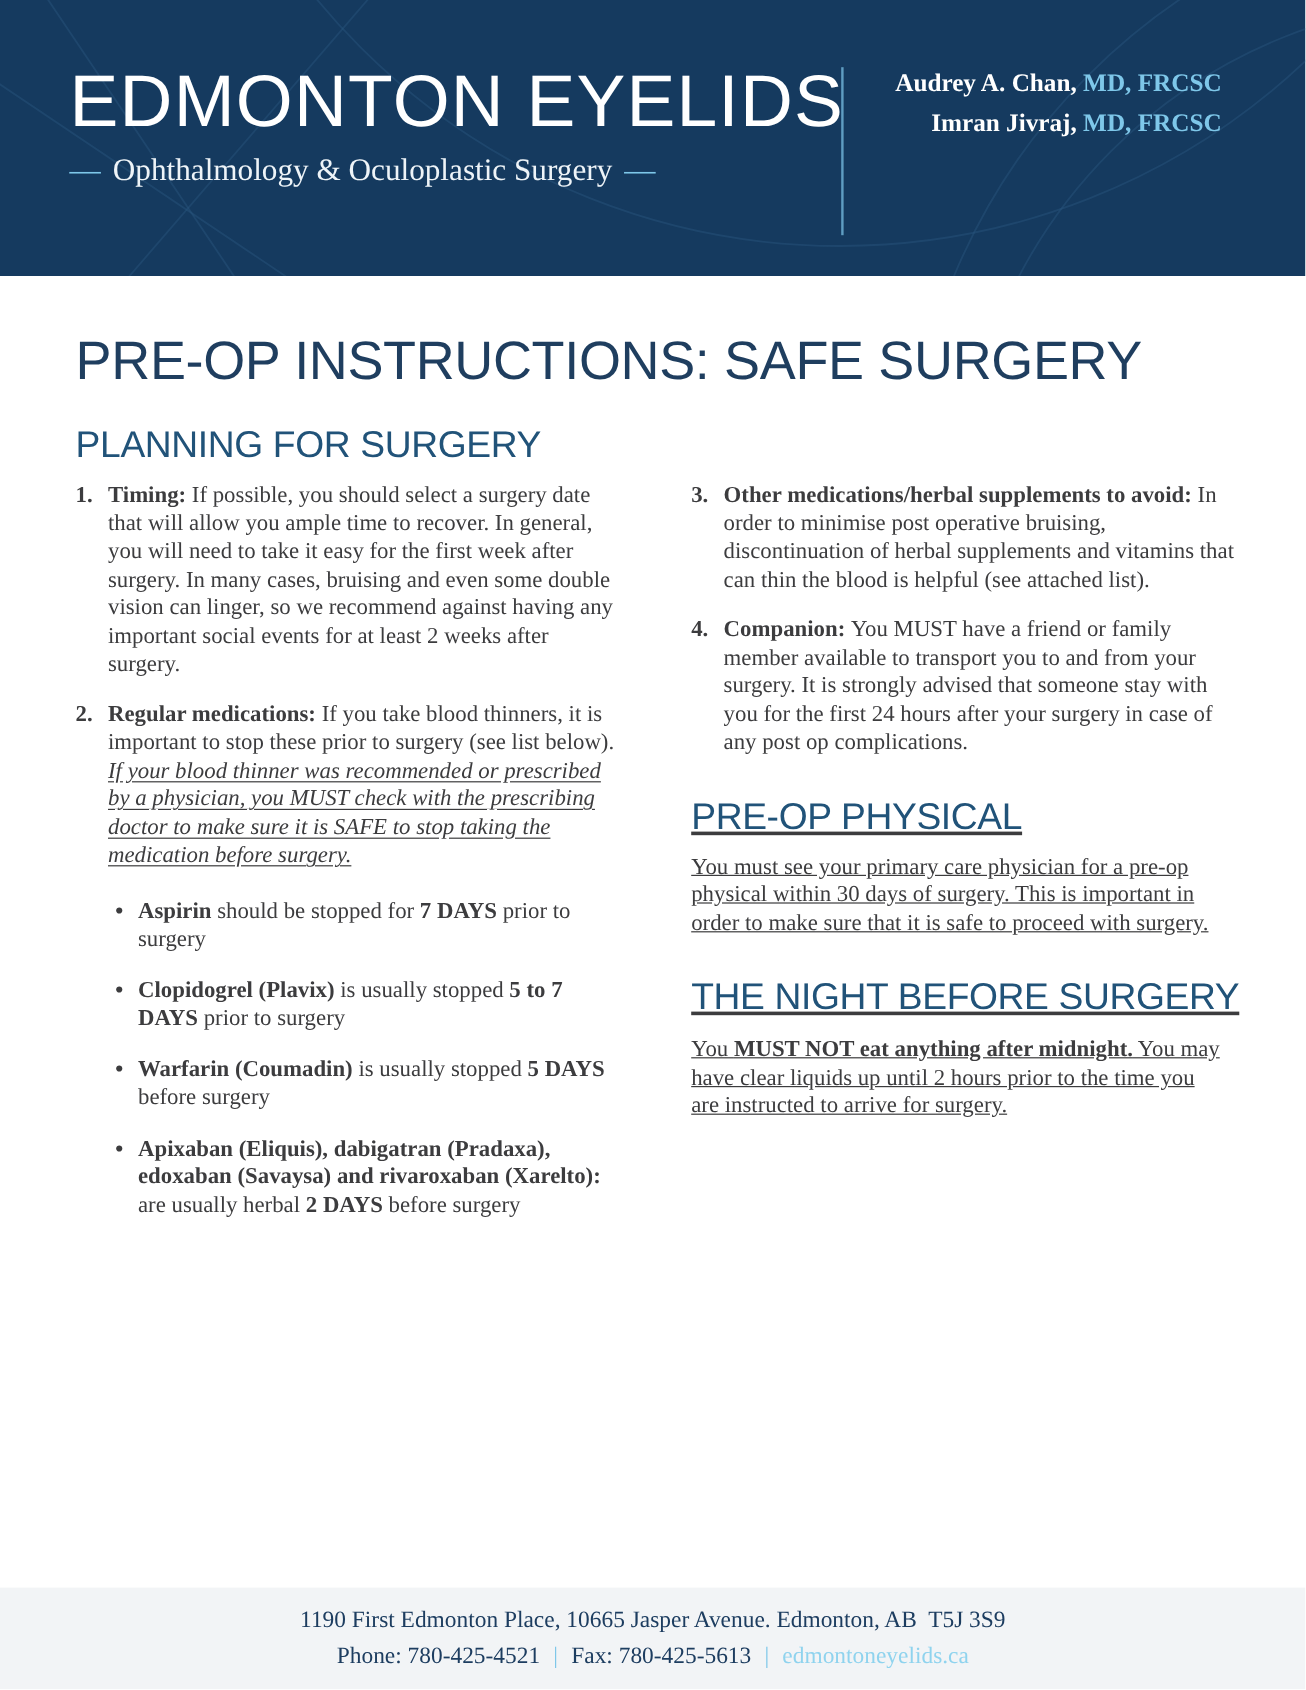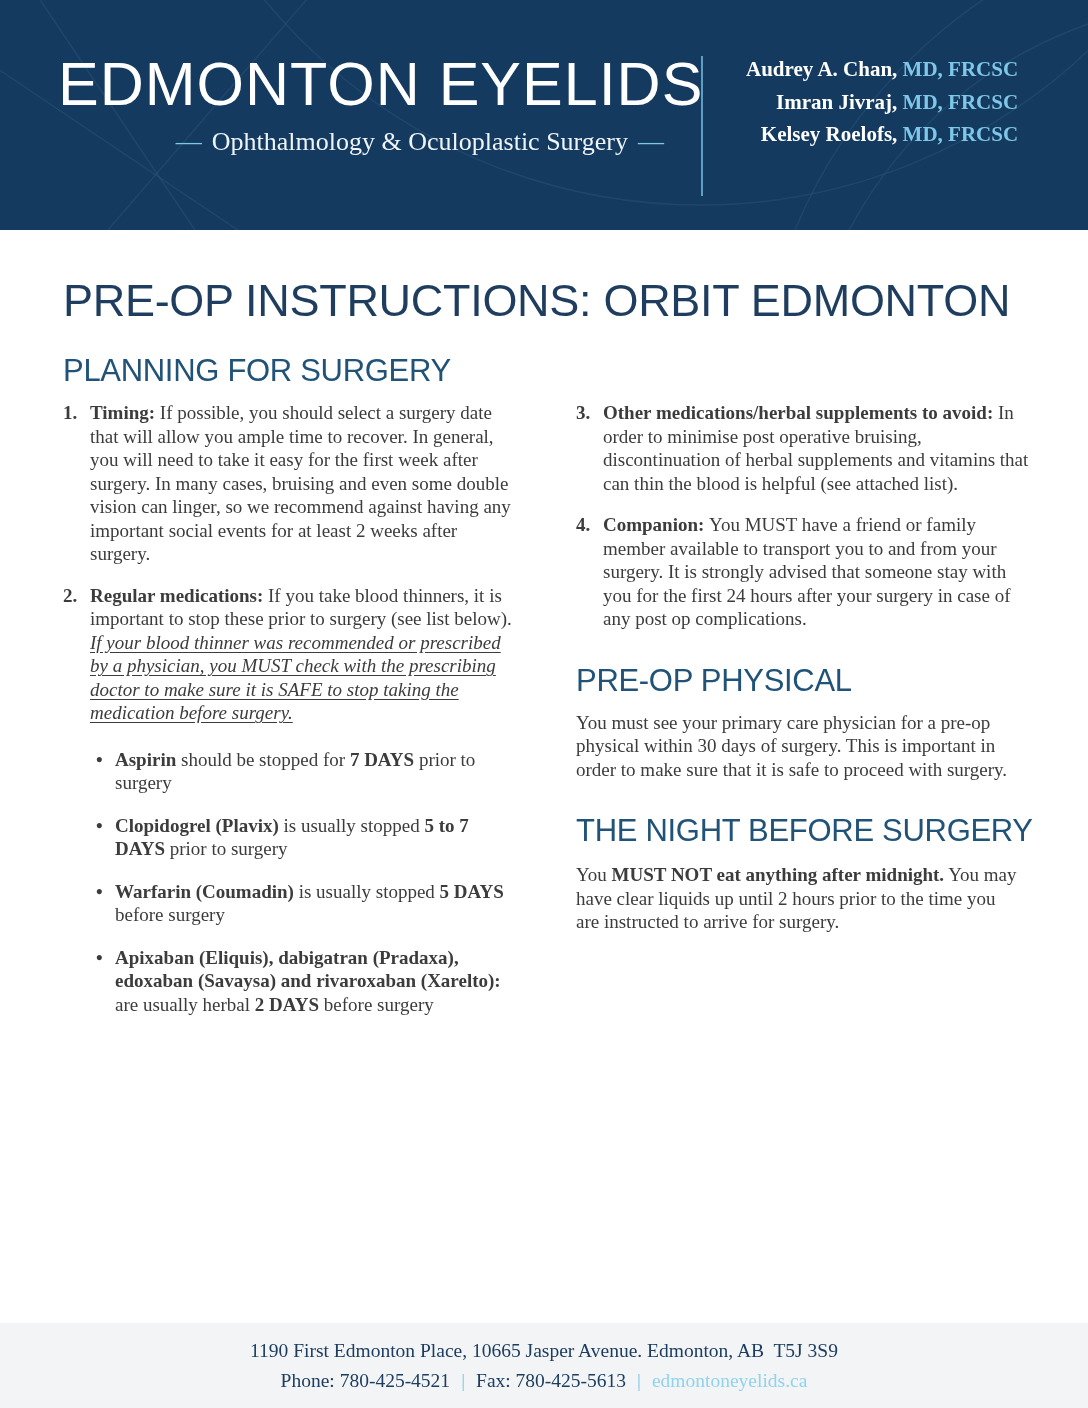--- a/index.html
+++ b/index.html
@@ -13,21 +13,21 @@
     --footer-text:#1d3d60;
   }
   *{margin:0;padding:0;box-sizing:border-box;}
   html,body{width:1088px;background:#fff;}
   body{font-family:"Liberation Serif", serif;}
   .page{width:1088px;height:1408px;display:flex;flex-direction:column;background:#fff;position:relative;overflow:hidden;}
 
   
   header{position:relative;flex:0 0 230px;background:var(--brand-navy);overflow:hidden;}
   .deco{position:absolute;inset:0;width:100%;height:100%;}
-  .brand{position:absolute;left:58px;top:54px;width:606px;text-align:right;}
+  .brand{position:absolute;left:58px;top:54px;width:606px;text-align:left;}
   .brand-name{font-family:"Liberation Sans", sans-serif;font-weight:300;font-size:61px;line-height:1.0;color:#ffffff;letter-spacing:1px;white-space:nowrap;}
   .brand-tagline{margin-top:12px;font-size:26px;color:#eef4f8;white-space:nowrap;}
   .brand-tagline .dash{color:var(--accent-light-blue);font-weight:normal;}
   .brand-tagline .dash.left{margin-right:10px;}
   .brand-tagline .dash.right{margin-left:10px;}
   .header-divider{position:absolute;left:701px;top:56px;width:2px;height:140px;background:#5f9dc2;}
   .doctors{position:absolute;left:746px;top:53px;list-style:none;text-align:right;}
   .doctors li{font-size:21px;line-height:32.5px;color:#ffffff;font-weight:bold;white-space:nowrap;}
   .doc-cred{color:var(--accent-light-blue);}
 
@@ -36,21 +36,21 @@
   h1{font-family:"Liberation Sans", sans-serif;font-weight:300;font-size:45px;line-height:1.12;color:var(--title-navy);letter-spacing:-0.3px;margin:0 0 27px 0;white-space:nowrap;}
   h2{font-family:"Liberation Sans", sans-serif;font-weight:300;font-size:31px;line-height:36px;color:var(--heading-blue);letter-spacing:-0.3px;margin:0 0 12px 0;white-space:nowrap;}
   .columns{display:flex;gap:58px;align-items:flex-start;}
   .col{width:455px;font-size:19px;line-height:23.5px;color:var(--body-text);}
   .col-right{padding-top:48px;}
   .num-item{display:grid;grid-template-columns:27px 1fr;margin-bottom:18px;}
   .num{font-weight:bold;}
   .bullet-list{margin-top:23px;}
   .bullet-item{display:grid;grid-template-columns:19px 1fr;padding-left:33px;margin-bottom:19px;}
   .bullet-glyph{font-weight:bold;}
-  .section-block{margin-top:32px;}
+  .section-block{margin-top:32px;text-decoration:underline;}
   .section-text{margin:0 0 8px 0;max-width:455px;}
   .section-text.narrow{max-width:446px;margin-top:14px;}
   .runs span.b{font-weight:bold;}
   .runs span.iu{font-style:italic;text-decoration:underline;text-underline-offset:3px;}
 
   
   footer{flex:0 0 85px;background:var(--footer-bg);display:flex;flex-direction:column;align-items:center;justify-content:center;gap:1px;font-size:19.5px;line-height:29px;color:var(--footer-text);}
   footer .contact-line span{vertical-align:baseline;}
   .sep{color:var(--accent-light-blue);margin:0 11px;}
   .site-link{color:var(--footer-link-blue);cursor:pointer;}
@@ -72,26 +72,25 @@
       </g>
     </svg>
     <div class="brand">
       <div class="brand-name">EDMONTON EYELIDS</div>
       <div class="brand-tagline"><span class="dash left">—</span><span>Ophthalmology &amp; Oculoplastic Surgery</span><span class="dash right">—</span></div>
     </div>
     <div class="header-divider"></div>
     <ul class="doctors">
       <li><span class="doc-name">Audrey A. Chan,</span><span class="doc-cred"> MD, FRCSC</span></li>
       <li><span class="doc-name">Imran Jivraj,</span><span class="doc-cred"> MD, FRCSC</span></li>
-      <li><span class="doc-name">Kelsey Roelofs,</span><span class="doc-cred"> MD, FRCSC</span></li>
     </ul>
   </header>
 
   <main>
-    <h1>PRE-OP INSTRUCTIONS: ORBIT EDMONTON</h1>
+    <h1>PRE-OP INSTRUCTIONS: SAFE SURGERY</h1>
 
     <div class="columns">
       <div class="col col-left">
         <h2>PLANNING FOR SURGERY</h2>
 
         <div class="num-item">
           <span class="num">1.</span>
           <span class="runs"><span class="b">Timing: </span><span>If possible, you should select a surgery date that will allow you ample time to recover. In general, you will need to take it easy for the first week after surgery. In many cases, bruising and even some double vision can linger, so we recommend against having any important social events for at least 2 weeks after surgery.</span></span>
         </div>
 

